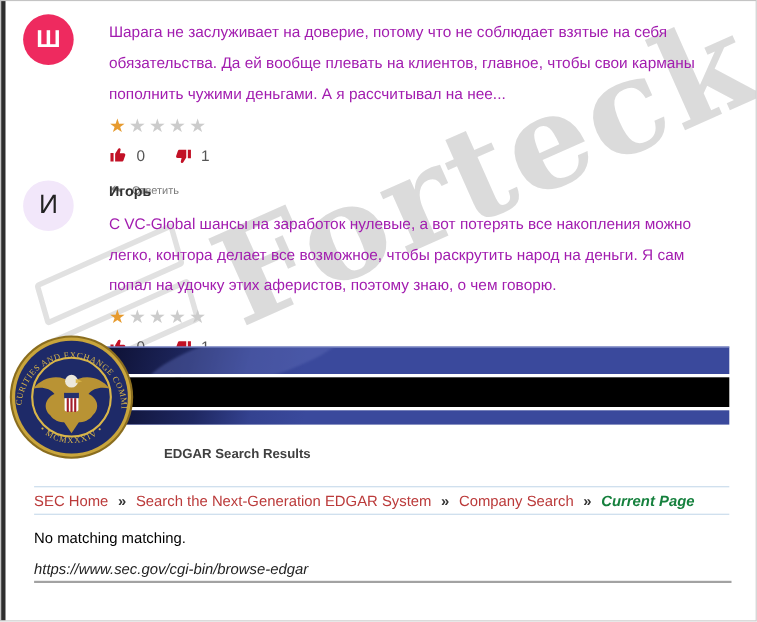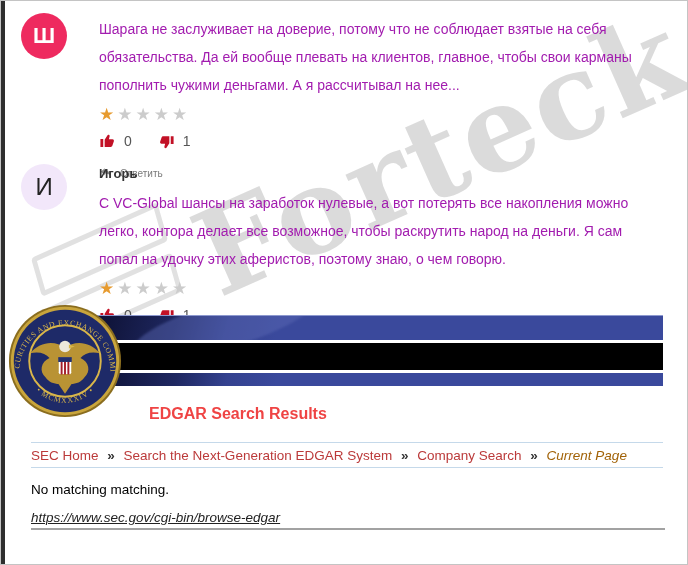--- a/index.html
+++ b/index.html
@@ -45,33 +45,33 @@
   .bar.blue-top{height:24px;background:#3a499c;border-top:1px solid #8d99cf;}
   .bar.blue-bot{height:13px;background:#3a499c;}
   .bar.black{height:27px;background:#000000;}
   .gap{height:3px;background:#ffffff;}
   .bar.blue-top::before,.bar.blue-bot::before{content:"";position:absolute;left:0;top:0;bottom:0;width:250px;
       background:linear-gradient(105deg,rgba(8,10,38,0.92) 0%,rgba(16,22,66,0.65) 35%,rgba(40,52,120,0.35) 55%,transparent 75%);}
   .bar.blue-top::after{content:"";position:absolute;left:40px;top:-14px;width:190px;height:46px;
       background:rgba(90,105,180,0.45);transform:rotate(-16deg);border-radius:50%;filter:blur(1px);}
   .seal{position:absolute;left:6px;top:302px;width:116px;height:116px;z-index:4;}
 
-  .edgar-title{position:absolute;left:148px;top:404px;margin:0;font-size:16px;font-weight:700;
-               color:#ef4444;z-index:3;}
+  .edgar-title{position:absolute;left:148px;top:404px;margin:0;font-size:12px;font-weight:700;
+               color:#404040;z-index:3;}
 
   .bc-rule{position:absolute;left:30px;width:632px;height:0;border-top:1px solid #c5d9ea;z-index:3;}
   .bc-rule.top{top:441px;}
   .bc-rule.bottom{top:466px;}
   .breadcrumb{position:absolute;left:30px;top:447px;font-size:13.5px;color:#333333;z-index:3;white-space:nowrap;}
   .breadcrumb a{color:#bb3a3a;text-decoration:none;cursor:pointer;}
   .breadcrumb .sep{color:#333333;font-weight:700;margin:0 5px;}
-  .breadcrumb .current{font-style:italic;font-weight:400;color:#a16207;}
+  .breadcrumb .current{font-style:italic;font-weight:700;color:#15803d;}
 
   .message{position:absolute;left:30px;top:481px;margin:0;font-size:13.5px;color:#000000;z-index:3;}
-  .url{position:absolute;left:30px;top:509px;margin:0;font-size:13.5px;font-style:italic;color:#222222;z-index:3;text-decoration:underline;}
+  .url{position:absolute;left:30px;top:509px;margin:0;font-size:13.5px;font-style:italic;color:#222222;z-index:3;}
   .gray-rule{position:absolute;left:30px;top:527px;width:634px;height:2px;background:#a2a2a2;z-index:3;}
   .footer-links{position:absolute;left:30px;top:538px;font-size:13px;z-index:3;white-space:nowrap;}
   .footer-links a{color:#4053a4;text-decoration:none;cursor:pointer;}
   .footer-links .pipe{color:#4053a4;margin:0 5px;}
 </style>
 </head>
 <body>
 
 <div class="stage">
   <div class="left-strip"></div>

